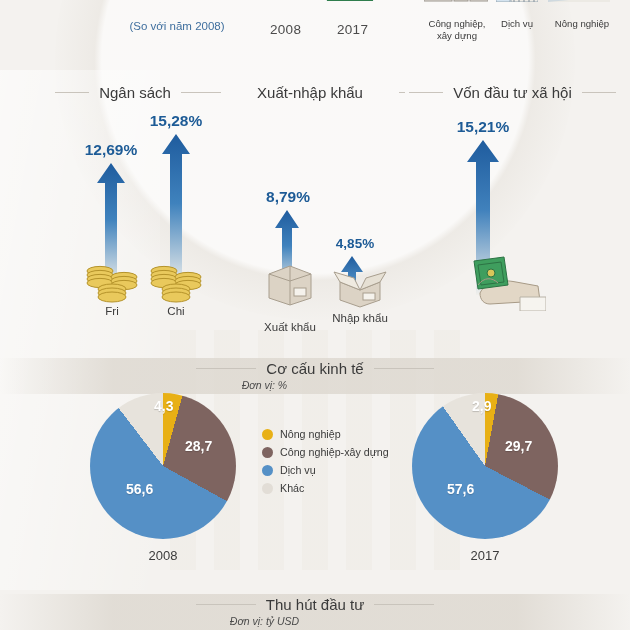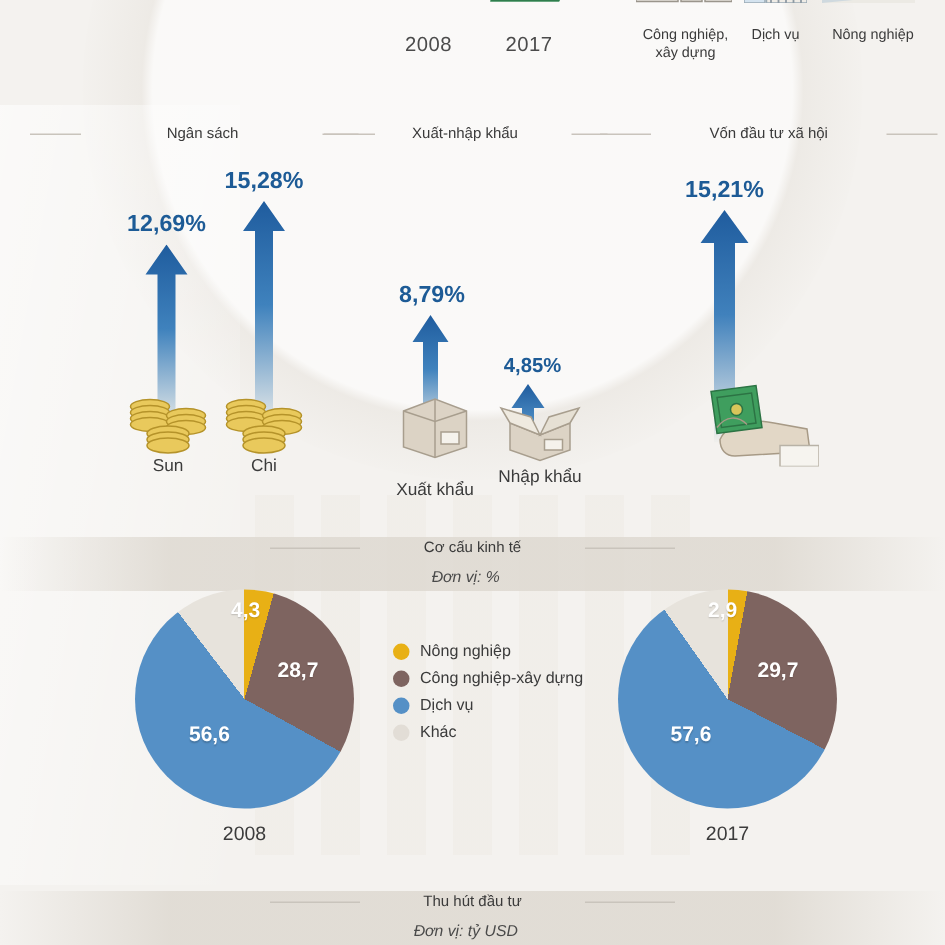--- a/index.html
+++ b/index.html
@@ -38,22 +38,22 @@
 
   
   .moneypile{position:absolute;}
   .bar{position:absolute;background:#4aa96c;border:1px solid #2f7d4d;box-sizing:border-box;}
   .bar:after{content:"";position:absolute;left:38%;top:0;bottom:0;width:13%;background:#e8dca8;}
 
   .blockicon{position:absolute;}
 
   
   .sec-title{
-    position:absolute;display:flex;align-items:center;justify-content:space-between;gap:10px;
-    font-size:10px;color:#3a3a3a;white-space:nowrap;
+    position:absolute;display:flex;align-items:center;justify-content:center;gap:10px;
+    font-size:15px;color:#3a3a3a;white-space:nowrap;
   }
   .sec-title .rule{display:block;height:1px;background:#c9c4bc;width:34px;}
   .sec-title.wide .rule{width:60px;}
 
   
   .arrowwrap{position:absolute;}
   .pct{
     position:absolute;font-size:15.5px;font-weight:bold;color:#1d5b96;white-space:nowrap;
     text-align:center;
   }
@@ -67,21 +67,21 @@
     background:linear-gradient(90deg,rgba(228,224,217,0) 0%,rgba(222,217,209,.85) 18%,rgba(222,217,209,.85) 82%,rgba(228,224,217,0) 100%);
   }
   .pie{position:absolute;border-radius:50%;}
   .pie-val{position:absolute;color:#fff;font-size:14px;font-weight:bold;text-shadow:0 1px 1px rgba(0,0,0,.18);}
   .pie-year{position:absolute;font-size:13px;color:#3b3b3b;text-align:center;}
   .legend{position:absolute;}
   .leg-row{display:flex;align-items:center;gap:7px;margin-bottom:6px;}
   .dot{width:11px;height:11px;border-radius:50%;display:block;}
   .leg-txt{font-size:10.7px;color:#3b3b3b;white-space:nowrap;}
 
-  .unit{position:absolute;width:529px;text-align:center;font-size:10.5px;color:#4a4a4a;font-style:italic;margin-left:46px;}
+  .unit{position:absolute;width:529px;text-align:center;font-size:10.5px;color:#4a4a4a;font-style:italic;}
 </style>
 </head>
 <body>
 
 <div class="page">
 
   <div class="wm wm-arc"></div>
   <div class="wm wm-bld"></div>
   <div class="wm wm-l"></div>
 
@@ -96,20 +96,21 @@
 
     <div class="blockicon" style="left:262px;top:-26px;width:52px;height:30px;">
       
       
     </div>
     <div class="blockicon" style="left:330px;top:-34px;width:52px;height:40px;">
 
       <div class="bar" style="left:-1px;top:24px;width:46px;height:11px;transform:skewX(-22deg);"></div>
     </div>
 
+    <div class="top-caption">(So với năm 2008)</div>
 
     <div class="year-lbl" style="left:270px;top:22px;">2008</div>
     <div class="year-lbl" style="left:337px;top:22px;">2017</div>
 
     <svg style="position:absolute;left:424px;top:-24px;" width="64" height="26" viewBox="0 0 64 26">
       <rect x="0" y="8" width="28" height="17" fill="#e8e4dd" stroke="#9a958c"></rect>
       <rect x="30" y="2" width="14" height="23" fill="#dcd7cf" stroke="#9a958c"></rect>
       <rect x="46" y="10" width="18" height="15" fill="#e8e4dd" stroke="#9a958c"></rect>
       <g fill="#8d8780">
         <rect x="3" y="12" width="4" height="4"></rect>
@@ -186,21 +187,21 @@
         <ellipse cx="16" cy="16" rx="13" ry="4.6"></ellipse>
           <ellipse cx="16" cy="20" rx="13" ry="4.6"></ellipse>
         <ellipse cx="40" cy="14" rx="13" ry="4.6"></ellipse>
           <ellipse cx="40" cy="18" rx="13" ry="4.6"></ellipse>
         <ellipse cx="40" cy="22" rx="13" ry="4.6"></ellipse>
         <ellipse cx="28" cy="26" rx="14" ry="5"></ellipse>
           <ellipse cx="28" cy="30" rx="14" ry="5"></ellipse>
         <ellipse cx="28" cy="34" rx="14" ry="5"></ellipse>
       </g>
     </svg>
-    <div class="item-lbl" style="left:82px;top:305px;width:60px;">Sun</div>
+    <div class="item-lbl" style="left:82px;top:305px;width:60px;">Fri</div>
 
     <div class="pct" style="left:142px;top:112px;width:68px;">15,28%</div>
     <svg class="arrow" style="left:161px;top:134px;" width="30" height="154" viewBox="0 0 30 154">
       <defs>
           <linearGradient id="ag2" x1="0" y1="0" x2="0" y2="1">
         <stop offset="0%" stop-color="#1f5c9e"></stop>
             <stop offset="45%" stop-color="#3f82bd"></stop>
         <stop offset="100%" stop-color="#f1f0ec"></stop>
           </linearGradient>
         </defs>

